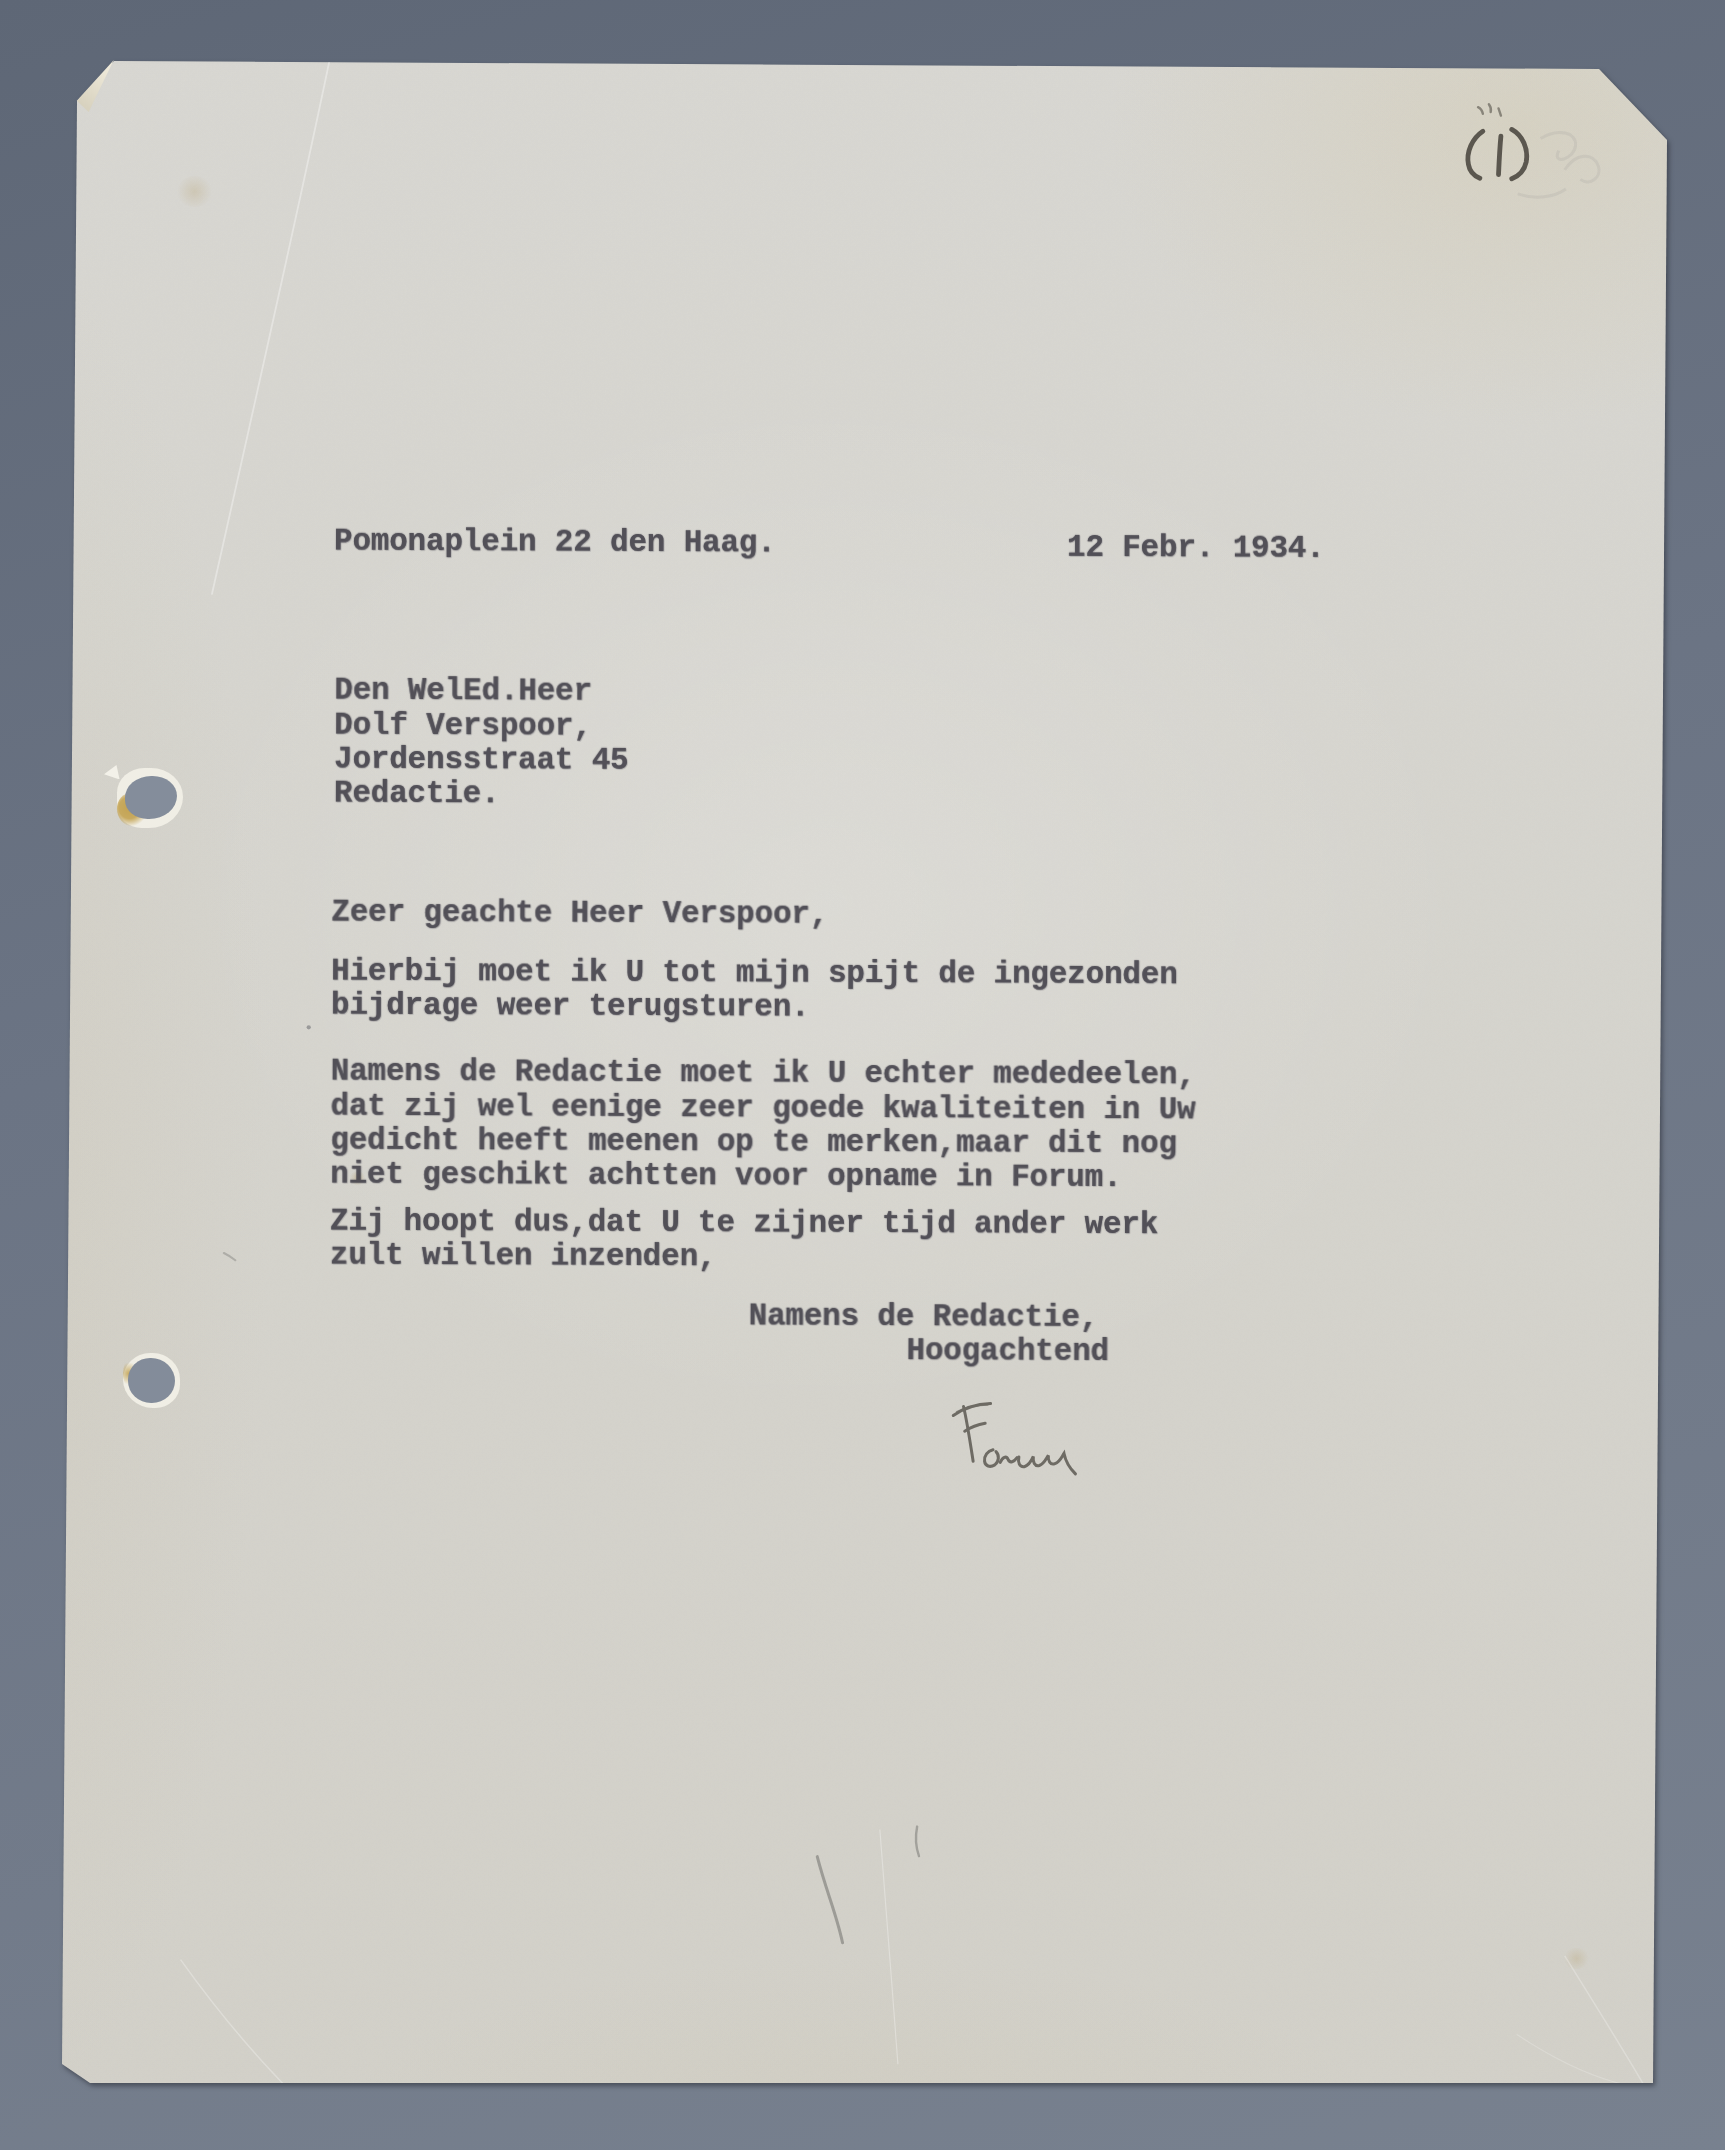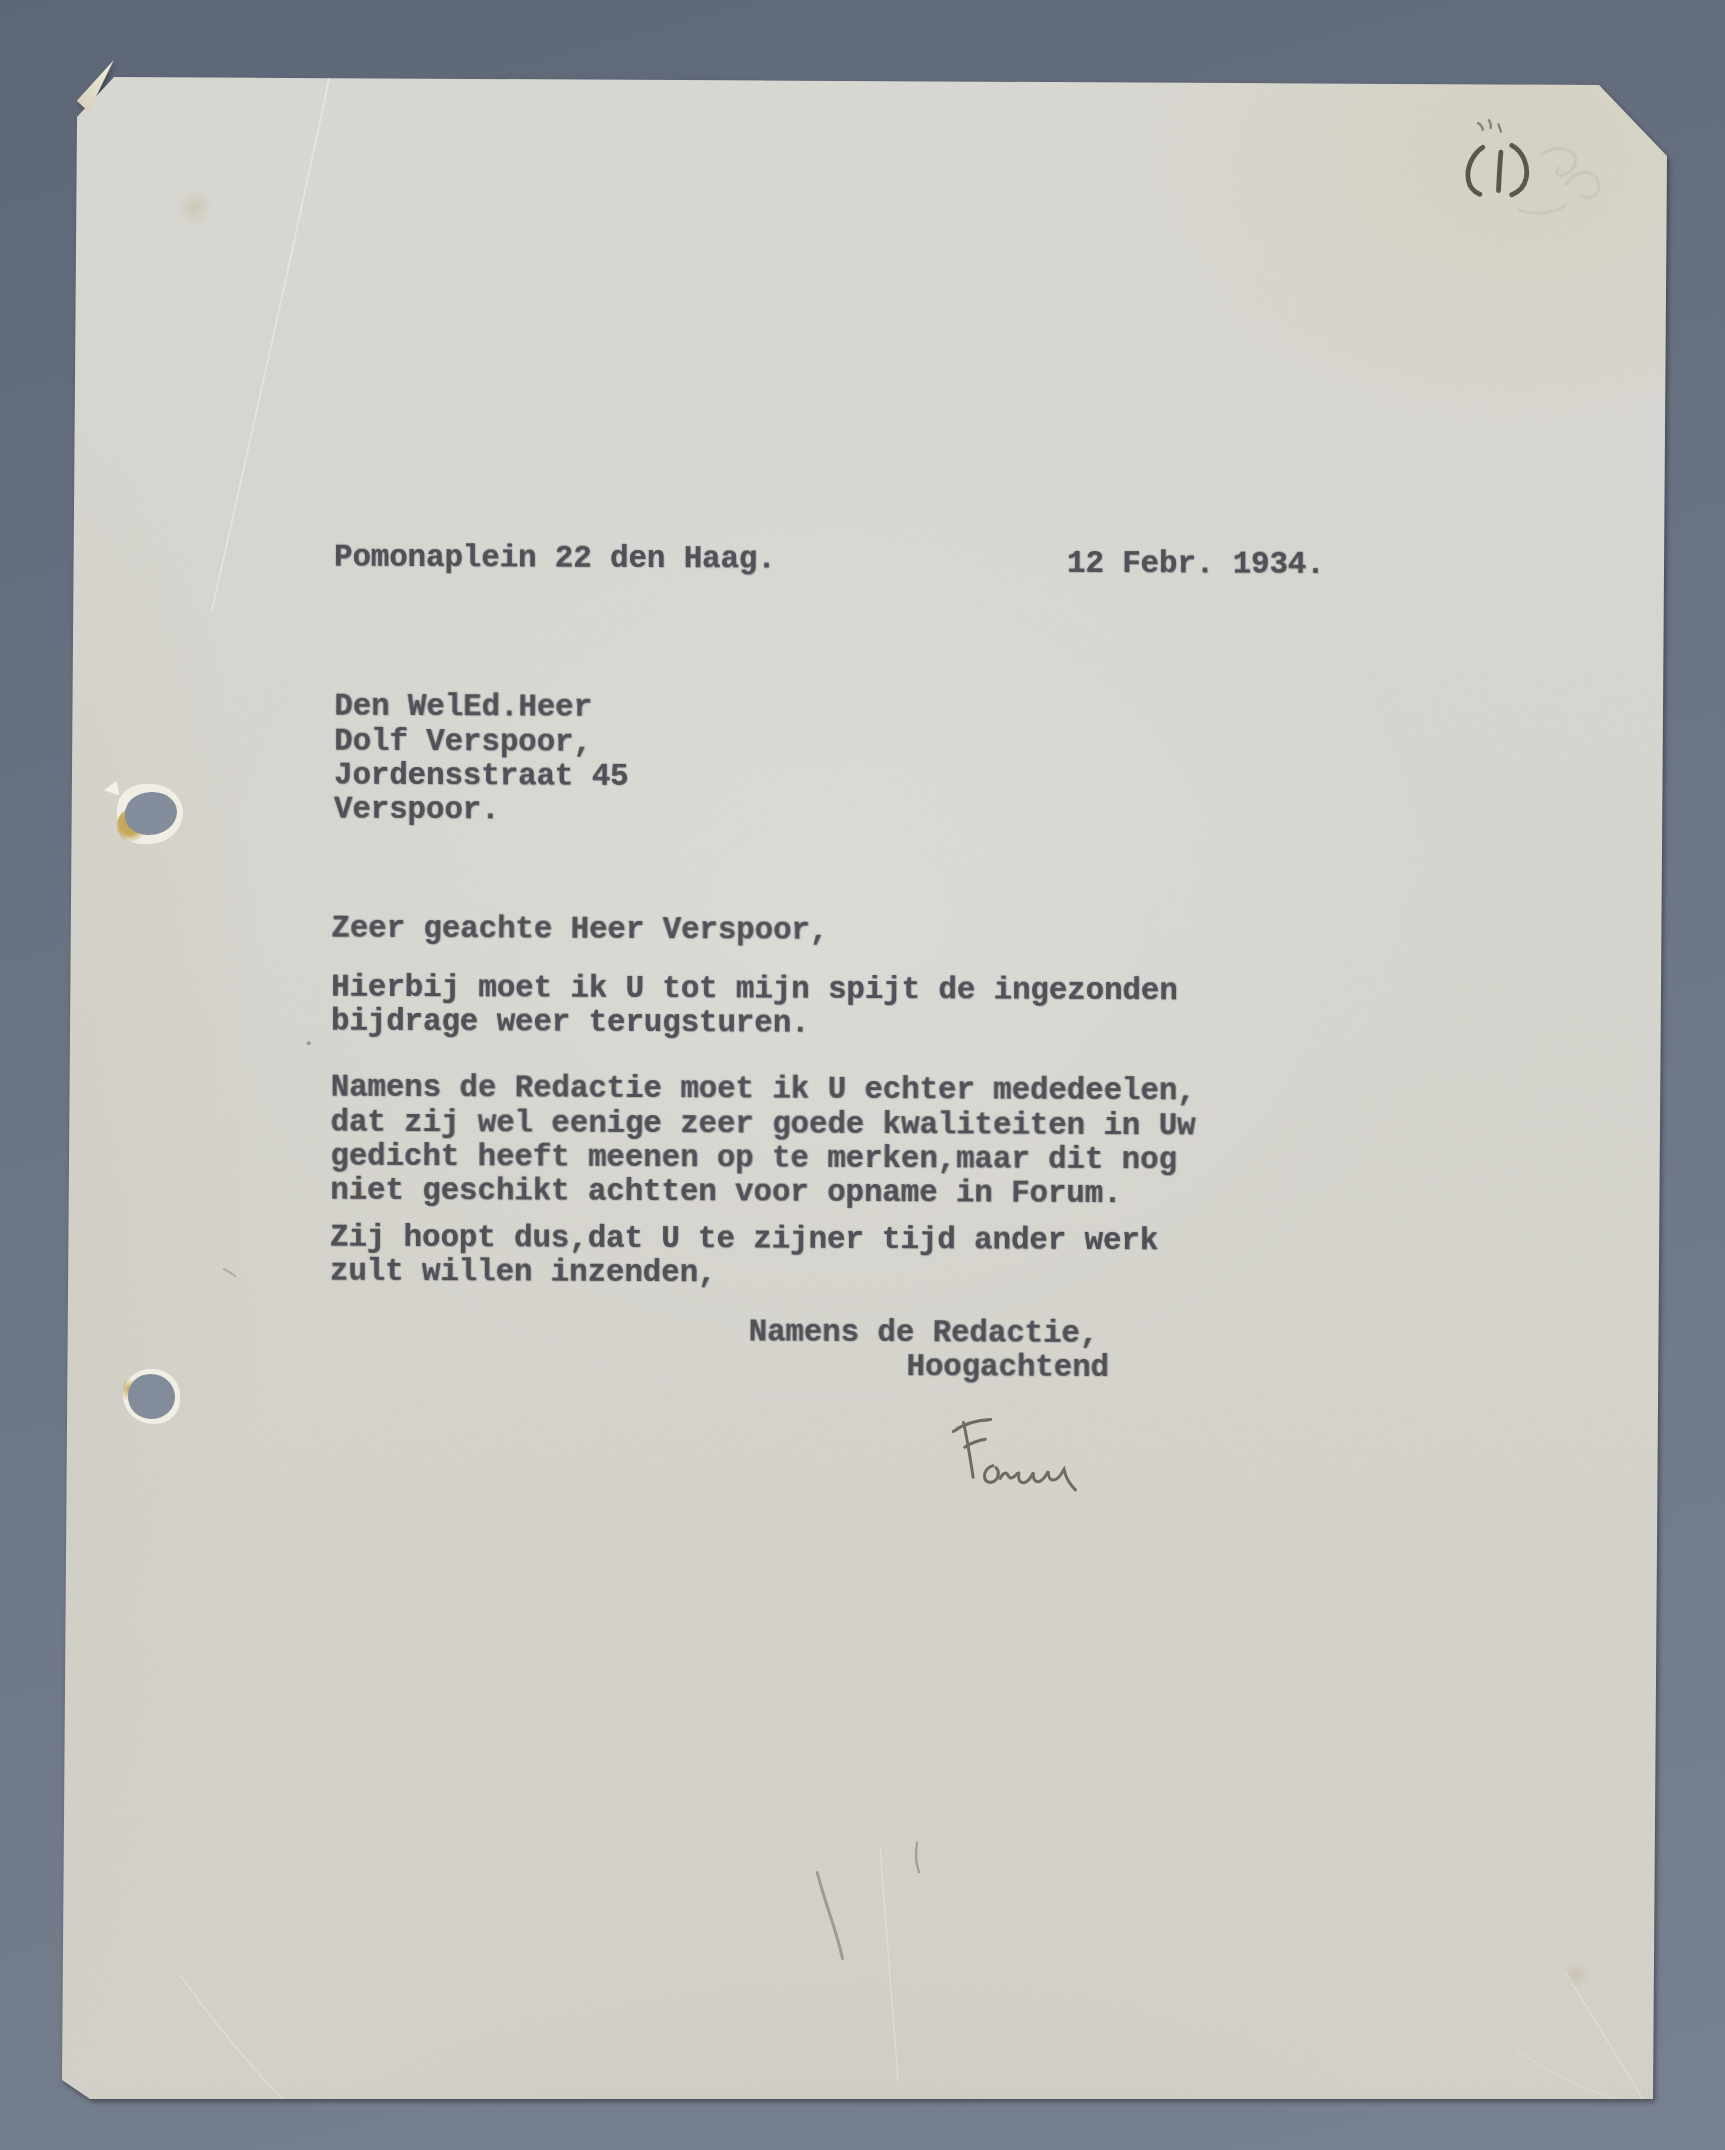--- a/index.html
+++ b/index.html
@@ -7,21 +7,21 @@
          background:linear-gradient(165deg,#5e6776 0%,#6b7484 42%,#78818f 100%);}
   .paper-wrap{position:absolute;inset:0;filter:drop-shadow(2.4px 3px 2.4px rgba(28,30,38,.5));}
   .paper{position:absolute;inset:0;
          clip-path:polygon(114px 61px,1599px 69px,1667px 140px,1653px 2083px,90px 2083px,62px 2064px,77px 101px);
          background:
            radial-gradient(662px 481px at 88% 6%, rgba(208,190,140,.22), transparent 62%),
            radial-gradient(903px 722px at 48% 42%, rgba(255,255,255,.16), transparent 72%),
            radial-gradient(421px 1565px at 1% 55%, rgba(188,176,142,.14), transparent 60%),
            radial-gradient(842px 301px at 50% 100%, rgba(196,186,152,.14), transparent 65%),
            linear-gradient(#d9d8d3,#d3d1c9);
-         box-shadow:inset 0 0 66px rgba(122,110,78,.20), inset 0 0 8.4px rgba(120,110,85,.22);margin-top:16px;}
+         box-shadow:inset 0 0 66px rgba(122,110,78,.20), inset 0 0 8.4px rgba(120,110,85,.22);}
   .grain{position:absolute;left:0;top:0;pointer-events:none;}
   .fold-flap{position:absolute;left:76px;top:59px;width:42px;height:53px;
          clip-path:polygon(90% 2%,2% 79%,30% 100%);
          background:linear-gradient(215deg,#eee9d9 20%,#d8d2bf 85%);
          filter:drop-shadow(1.2px 1.2px 1.2px rgba(80,75,55,.35));}
   .hole-rim{position:absolute;background:#f0eee5;}
   .hole{position:absolute;}
   .rim1{left:117px;top:768px;width:66px;height:60px;border-radius:46% 54% 58% 42%;}
   .h1{left:125px;top:776px;width:52px;height:43px;border-radius:52% 48% 55% 45%;background:#848d9b;}
   .chip1{position:absolute;left:104px;top:765px;width:15.6px;height:14.4px;background:#f3f1e9;
@@ -62,21 +62,21 @@
       <div class="stain s2"></div>
       <div class="stain s3"></div>
 
       <div class="typed">
         <div class="tline" style="left:332px;top:527px">Pomonaplein 22 den Haag.</div>
         <div class="tline" style="left:1065px;top:530px">12 Febr. 1934.</div>
 
         <div class="tline" style="left:333px;top:676px">Den WelEd.Heer</div>
         <div class="tline" style="left:333px;top:711px">Dolf Verspoor,</div>
         <div class="tline" style="left:333px;top:745px">Jordensstraat 45</div>
-        <div class="tline" style="left:333px;top:779px">Verspoor.</div>
+        <div class="tline" style="left:333px;top:779px">Redactie.</div>
 
         <div class="tline" style="left:331px;top:898px">Zeer geachte Heer Verspoor,</div>
 
         <div class="tline" style="left:331px;top:957px">Hierbij moet ik U tot mijn spijt de ingezonden</div>
         <div class="tline" style="left:331px;top:991px">bijdrage weer terugsturen.</div>
 
         <div class="tline" style="left:331px;top:1057px">Namens de Redactie moet ik U echter mededeelen,</div>
         <div class="tline" style="left:331px;top:1092px">dat zij wel eenige zeer goede kwaliteiten in Uw</div>
         <div class="tline" style="left:331px;top:1126px">gedicht heeft meenen op te merken,maar dit nog</div>
         <div class="tline" style="left:331px;top:1160px">niet geschikt achtten voor opname in Forum.</div>

